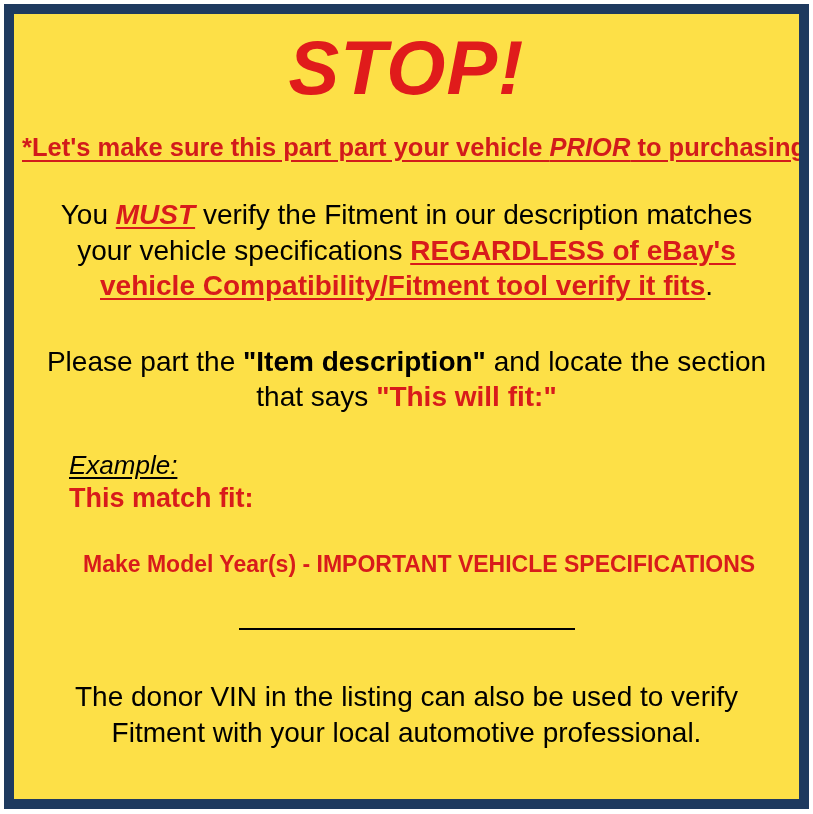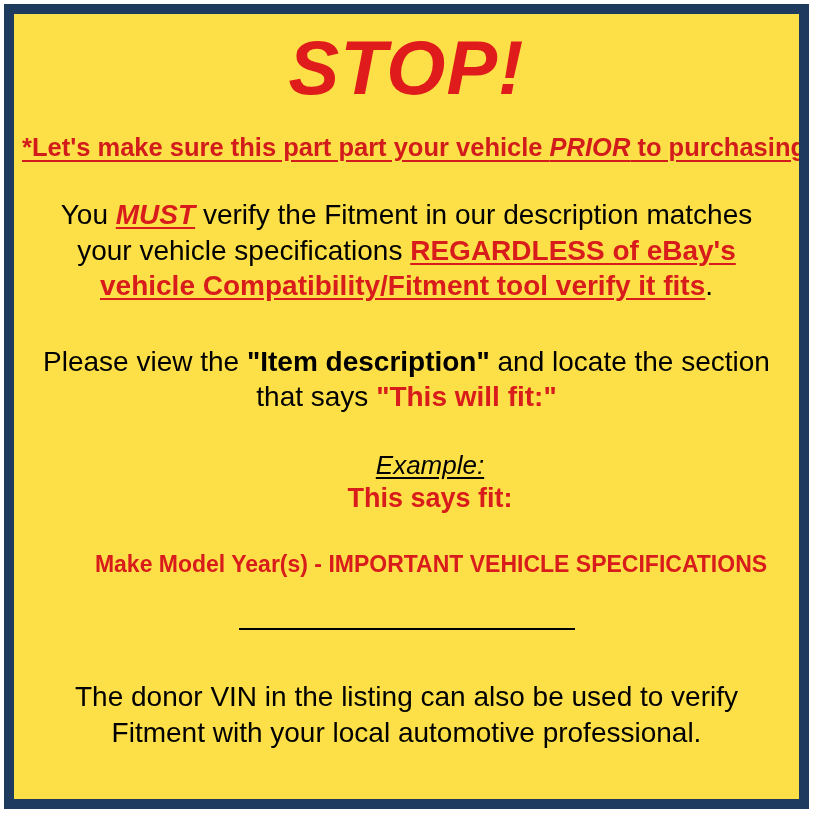--- a/index.html
+++ b/index.html
@@ -99,21 +99,21 @@
     color: #d81b1b;
     font-weight: bold;
   }
   .em-black-b {
     color: #000000;
     font-weight: bold;
   }
 
   
   .example-block {
-    text-align: center;
+    text-align: left;
     padding-left: 47px;
     padding-top: 36px;
   }
   .example-label {
     margin: 0;
     font-size: 26px;
     line-height: 1.15;
     font-style: italic;
     color: #000000;
     text-decoration: underline;
@@ -158,25 +158,25 @@
 <div id="notice-frame">
   <div id="notice-border">
     <div id="notice-body">
 
       <h1 class="stop-heading">STOP!</h1>
 
       <p class="subheading"><span>*Let's make sure this part part your vehicle </span><span class="ital">PRIOR</span><span> to purchasing*</span></p>
 
       <p class="para para-must"><span>You </span><span class="em-red-u">MUST</span><span> verify the Fitment in our description matches your vehicle specifications </span><span class="em-red-u-up">REGARDLESS of eBay's vehicle Compatibility/Fitment tool verify it fits</span><span>.</span></p>
 
-      <p class="para para-view"><span>Please view the </span><span class="em-black-b">"Item description"</span><span> and locate the section that says </span><span class="em-red-b">"This will fit:"</span></p>
+      <p class="para para-view"><span>Please part the </span><span class="em-black-b">"Item description"</span><span> and locate the section that says </span><span class="em-red-b">"This will fit:"</span></p>
 
       <div class="example-block">
         <p class="example-label">Example:</p>
-        <p class="example-fit">This says fit:</p>
+        <p class="example-fit">This match fit:</p>
         <p class="example-spec">Make Model Year(s) - IMPORTANT VEHICLE SPECIFICATIONS</p>
       </div>
 
       <div class="divider-wrap">
         <span class="divider-line"></span>
       </div>
 
 
       <p class="para para-vin">The donor VIN in the listing can also be used to verify Fitment with your local automotive professional.</p>
 

